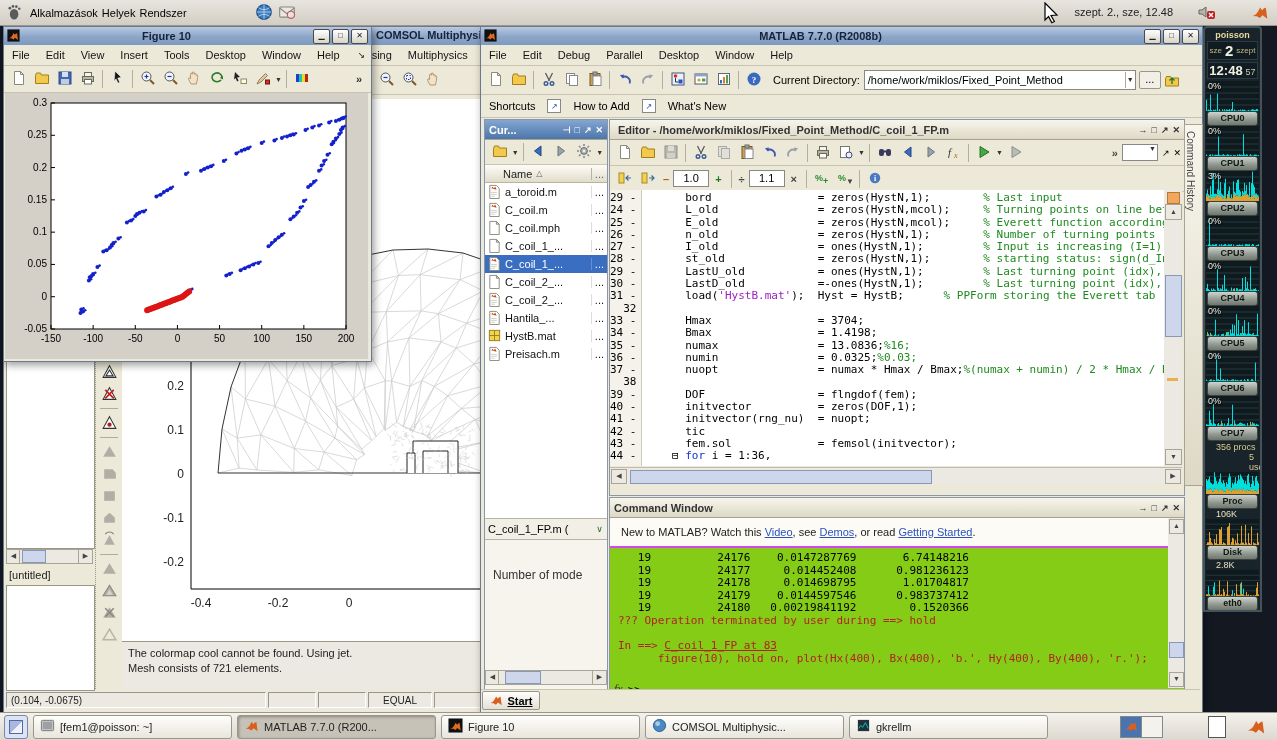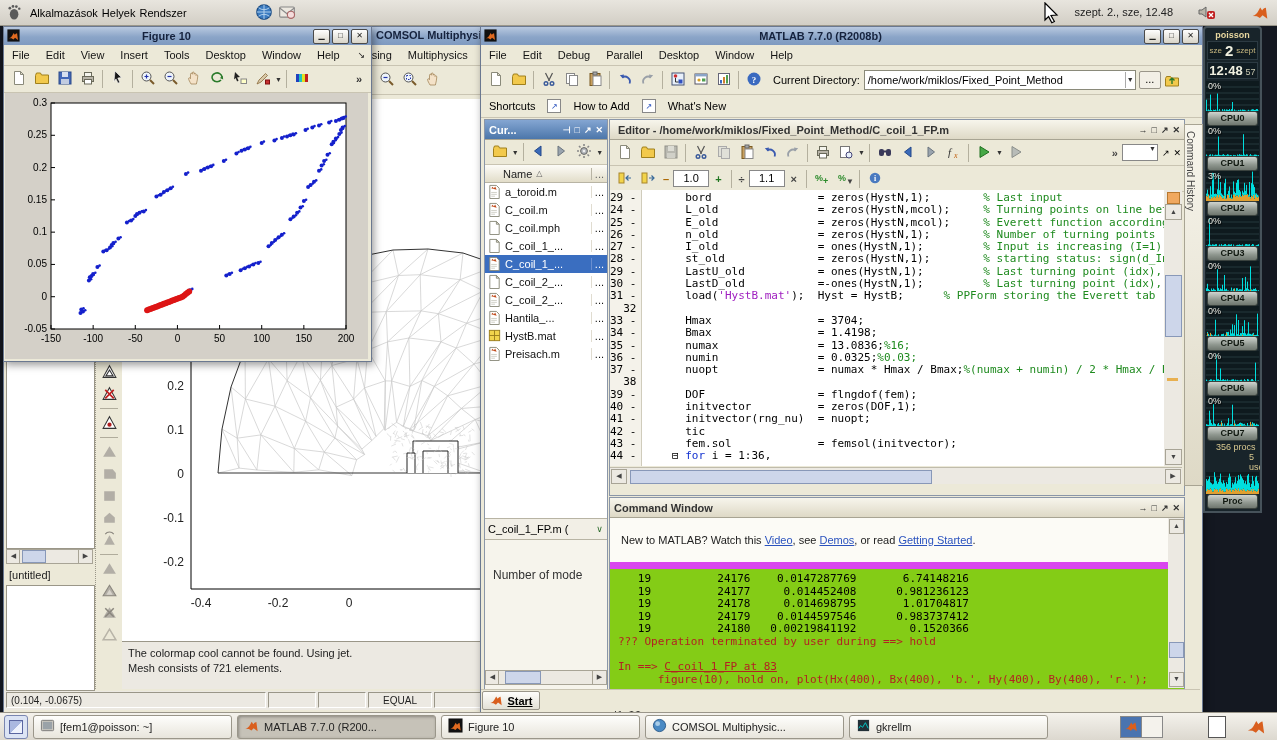--- a/index.html
+++ b/index.html
@@ -1636,21 +1636,21 @@
   </div>
 
   <div class="abs" style="left:128px;top:470px;width:574px;height:192px;border:1px solid #8a96a8;background:#84cc16">
     <div class="phdr phdr-beige">
       <span style="flex:1">Command Window</span>
       <span class="dockico">→</span>
       <span class="dockico">□</span>
       <span class="dockico">↗</span>
       <span class="dockico">✕</span>
     </div>
-    <div style="height:20px;border-bottom:7px solid #d946ef;display:flex;align-items:center;padding:12px 6px;gap:5px;background:#fcfbf6">
+    <div style="height:20px;border-bottom:2px solid #d946ef;display:flex;align-items:center;padding:4px 6px;gap:5px;background:#fcfbf6">
       <span></span>
       <span id="cmd-banner" style="flex:1;font-size:11px;color:#222"><span>New to MATLAB? Watch this </span><span class="lnk">Video</span><span>, see </span><span class="lnk">Demos</span><span>, or read </span><span class="lnk">Getting Started</span><span>.</span></span>
       <span style="font-size:10px;color:#444">✕</span>
     </div>
     <div id="cmd-out" class="mono" style="padding:4px 0 0 8px;height:130px;overflow:hidden">
         <div class="cmdline"><span class="c">   19          24176    0.0147287769       6.74148216</span></div>
         <div class="cmdline"><span class="c">   19          24177     0.014452408      0.981236123</span></div>
         <div class="cmdline"><span class="c">   19          24178     0.014698795       1.01704817</span></div>
         <div class="cmdline"><span class="c">   19          24179    0.0144597546      0.983737412</span></div>
         <div class="cmdline"><span class="c">   19          24180   0.00219841192        0.1520366</span></div>
@@ -1673,21 +1673,21 @@
   <div class="abs" style="left:0;top:662px;width:719px;height:21px;background:#ece9d8;border-top:1px solid #c9c4b2;display:flex">
     <div style="width:56px;border:1px solid #9a968a;border-radius:2px;margin:1px;background:linear-gradient(#fdfdfb,#e4e1d6);display:flex;align-items:center;justify-content:center;gap:4px">
       <span><svg width="14" height="14" viewBox="0 0 16 16">
             <path d="M1.5 11.5c2.5-.8 3.8-2.2 5-4.4L8.2 4l1.7 2.6c.9-1.3 2-2.1 3.3-2.3l1.3 9.7-4.2-3.2-2.4 2.6-2.7-1.7z" fill="#d95f1e"></path>
           </svg></span>
       <span style="font-weight:bold;text-decoration:underline;text-decoration-thickness:1px;text-underline-offset:1px">Start</span>
     </div>
   </div>
 </div>
 
-<div class="abs" style="left:1203px;top:26px;width:59px;height:487px;background:#18242a;border:2px solid #46525a;border-radius:4px 4px 0 0;box-sizing:border-box;z-index:11;overflow:hidden">
+<div class="abs" style="left:1203px;top:26px;width:59px;height:586px;background:#18242a;border:2px solid #46525a;border-radius:4px 4px 0 0;box-sizing:border-box;z-index:11;overflow:hidden">
   <div id="gk">
       <div class="gk-txt" style="text-align: center; font-weight: bold; color: rgb(232, 216, 160); padding: 2px 0px 1px;">poisson</div>
       <div style="display: flex; align-items: center; justify-content: center; gap: 3px; background: rgb(16, 28, 34); margin: 0px 2px; border: 1px solid rgb(44, 58, 66);">
         <span style="color: rgb(200, 184, 128); font-size: 8px;">sze</span>
         <span style="color: rgb(240, 240, 224); font-size: 15px; font-weight: bold;">2</span>
         <span style="color: rgb(200, 184, 128); font-size: 8px;">szept</span>
       </div>
       <div style="display: flex; align-items: baseline; justify-content: center; gap: 3px; background: rgb(16, 28, 34); margin: 2px; border: 1px solid rgb(44, 58, 66);">
         <span style="color: rgb(240, 240, 224); font-size: 13px; font-weight: bold;">12:48</span>
         <span style="color: rgb(200, 200, 176); font-size: 9px;">57</span>

